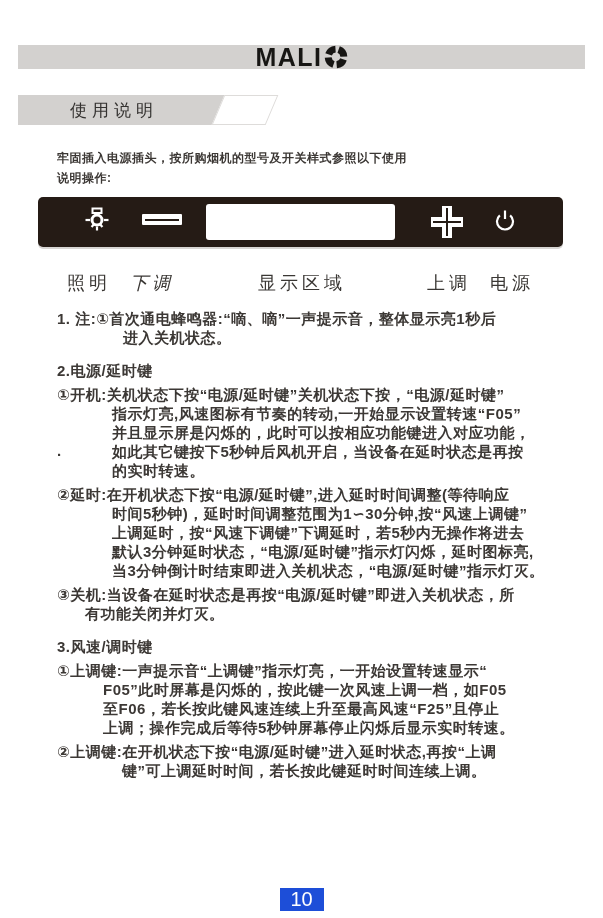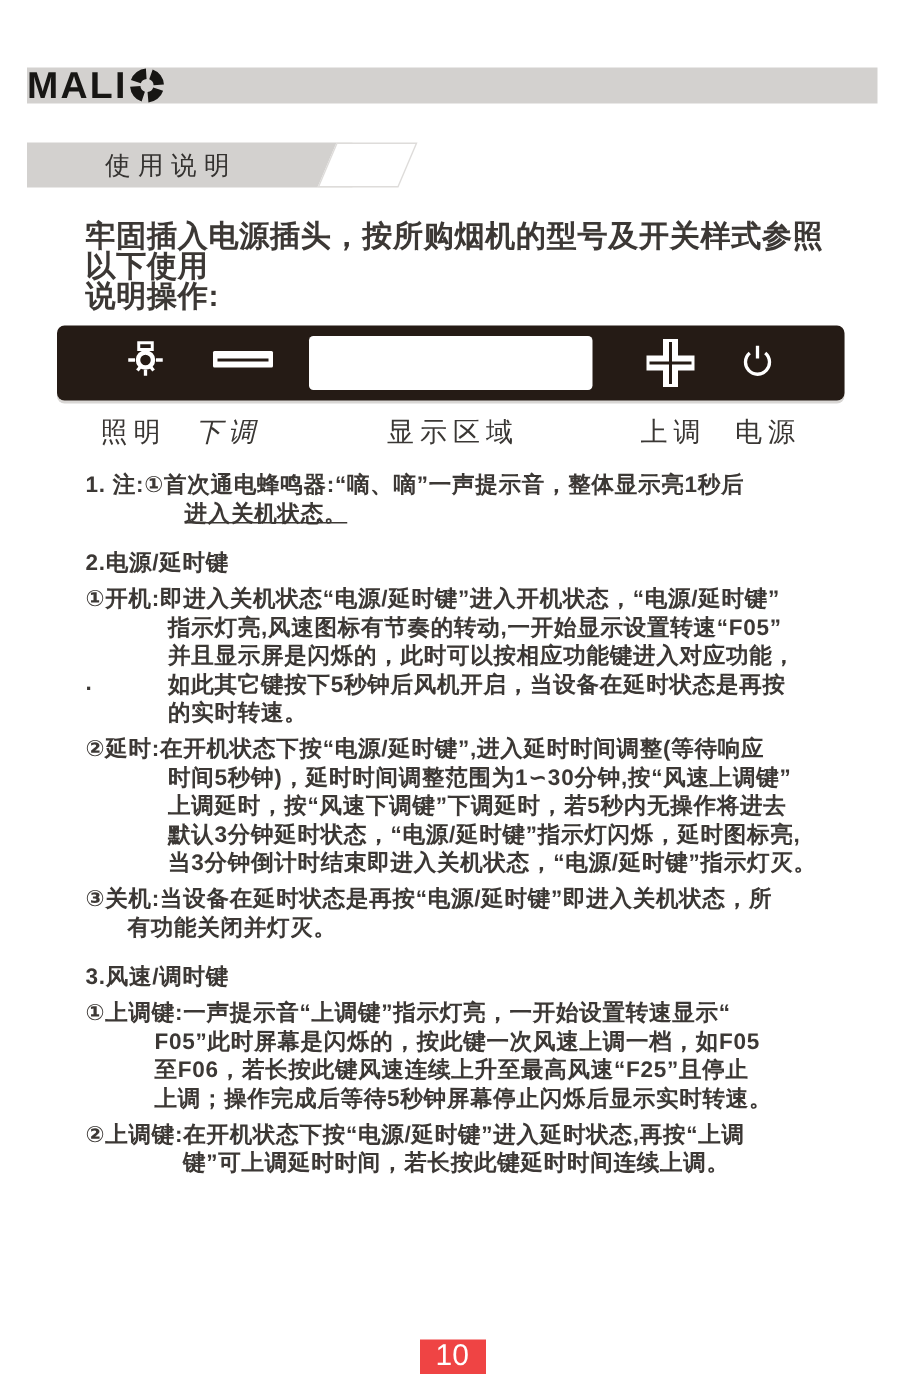--- a/index.html
+++ b/index.html
@@ -4,79 +4,79 @@
 <style>
   html,body{margin:0;padding:0;}
   body{
     width:603px;height:918px;background:#ffffff;position:relative;
     font-family:"Liberation Sans","DejaVu Sans",sans-serif;
     color:#3c3835;overflow:hidden;
   }
   
   .logo-band{
     margin:45px 18px 0 18px;height:24px;background:#d3d1cf;
-    display:flex;align-items:center;
+    display:flex;align-items:center;justify-content:center;
   }
   .logo{
     display:flex;align-items:center;font-size:25px;font-weight:800;
     letter-spacing:1.5px;color:#171614;line-height:24px;
   }
   .logo svg{display:block;margin-left:1px;}
   
   .title-band{
     position:relative;margin:26px 0 0 18px;width:252px;height:30px;
   }
   .title-gray{position:absolute;left:0;top:0;width:217px;height:30px;background:#d3d1cf;}
   .title-tab{
     position:absolute;left:200px;top:0;width:52px;height:28px;background:#ffffff;
     border:1px solid #dedcda;transform:skewX(-23deg);
   }
   .title-text{
     position:absolute;left:52px;top:4px;font-size:17px;letter-spacing:5px;
     color:#343230;font-weight:400;
   }
   
-  .intro{margin:23px 40px 0 57px;font-size:20px;font-weight:700;line-height:20px;letter-spacing:0.5px;}
+  .intro{margin:23px 40px 0 57px;font-size:12px;font-weight:700;line-height:20px;letter-spacing:0.5px;}
   
   .panel{
     position:relative;margin:9px 0 0 38px;width:525px;height:50px;
     background:#251b15;border-radius:5px;box-shadow:0 2px 0 #d8d6d4;
   }
   .panel .lamp{position:absolute;left:45px;top:10px;}
   .panel .minus{
     position:absolute;left:104px;top:17px;width:40px;height:11px;
     background:#ffffff;border-radius:1px;display:flex;align-items:center;justify-content:center;
   }
   .panel .minus .inner{width:34px;height:2px;background:#251b15;}
   .panel .display{
     position:absolute;left:168px;top:7px;width:189px;height:36px;
     background:#ffffff;border-radius:3px;
   }
   .panel .plus{position:absolute;left:391px;top:7px;}
   .panel .power{position:absolute;left:454px;top:11px;}
   
-  .labels{position:relative;height:26px;margin-top:9px;
+  .labels{position:relative;height:26px;margin-top:24px;
     font-family:"Liberation Serif","DejaVu Serif",serif;
     font-size:18px;letter-spacing:4px;color:#3a3734;}
   .labels span{position:absolute;top:0;transform:translateX(-50%);white-space:nowrap;}
   .lab-light{left:89px;} .lab-down{left:152px;font-style:italic;} .lab-display{left:302px;}
   .lab-up{left:449px;} .lab-power{left:512px;}
   
   .txt{margin-left:57px;margin-right:30px;font-size:15px;font-weight:700;
        line-height:19px;letter-spacing:0.5px;}
   .txt .line{white-space:nowrap;}
   .note{margin-top:12px;}
   .hd{margin-top:14px;}
   .para{margin-top:5px;position:relative;}
-  .ind66{padding-left:66px;text-decoration:underline;} .ind55{padding-left:55px;} .ind28{padding-left:28px;}
+  .ind66{padding-left:66px;} .ind55{padding-left:55px;} .ind28{padding-left:28px;}
   .ind46{padding-left:46px;} .ind65{padding-left:65px;}
   .stray-dot{position:absolute;left:0px;top:56px;font-weight:700;}
   
   .page-badge{
-    margin:0 auto;margin-top:108px;width:44px;height:23px;background:#ef4444;
+    margin:0 auto;margin-top:108px;width:44px;height:23px;background:#1d4ed8;
     color:#ffffff;font-size:20px;font-weight:400;text-align:center;line-height:23px;
     font-family:"Liberation Sans","DejaVu Sans",sans-serif;
   }
 </style>
 </head>
 <body>
 
 <div class="logo-band">
   <div class="logo">
     <span>MALI</span>
@@ -141,21 +141,21 @@
 
 <div class="txt note">
   <div class="line">1. 注:①首次通电蜂鸣器:“嘀、嘀”一声提示音，整体显示亮1秒后</div>
   <div class="line ind66">进入关机状态。</div>
 </div>
 
 <div class="txt hd">2.电源/延时键</div>
 
 <div class="txt para">
   <span class="stray-dot">.</span>
-  <div class="line">①开机:即进入关机状态“电源/延时键”进入开机状态，“电源/延时键”</div>
+  <div class="line">①开机:关机状态下按“电源/延时键”关机状态下按，“电源/延时键”</div>
   <div class="line ind55">指示灯亮,风速图标有节奏的转动,一开始显示设置转速“F05”</div>
   <div class="line ind55">并且显示屏是闪烁的，此时可以按相应功能键进入对应功能，</div>
   <div class="line ind55">如此其它键按下5秒钟后风机开启，当设备在延时状态是再按</div>
   <div class="line ind55">的实时转速。</div>
 </div>
 
 <div class="txt para">
   <div class="line">②延时:在开机状态下按“电源/延时键”,进入延时时间调整(等待响应</div>
   <div class="line ind55">时间5秒钟)，延时时间调整范围为1∽30分钟,按“风速上调键”</div>
   <div class="line ind55">上调延时，按“风速下调键”下调延时，若5秒内无操作将进去</div>

